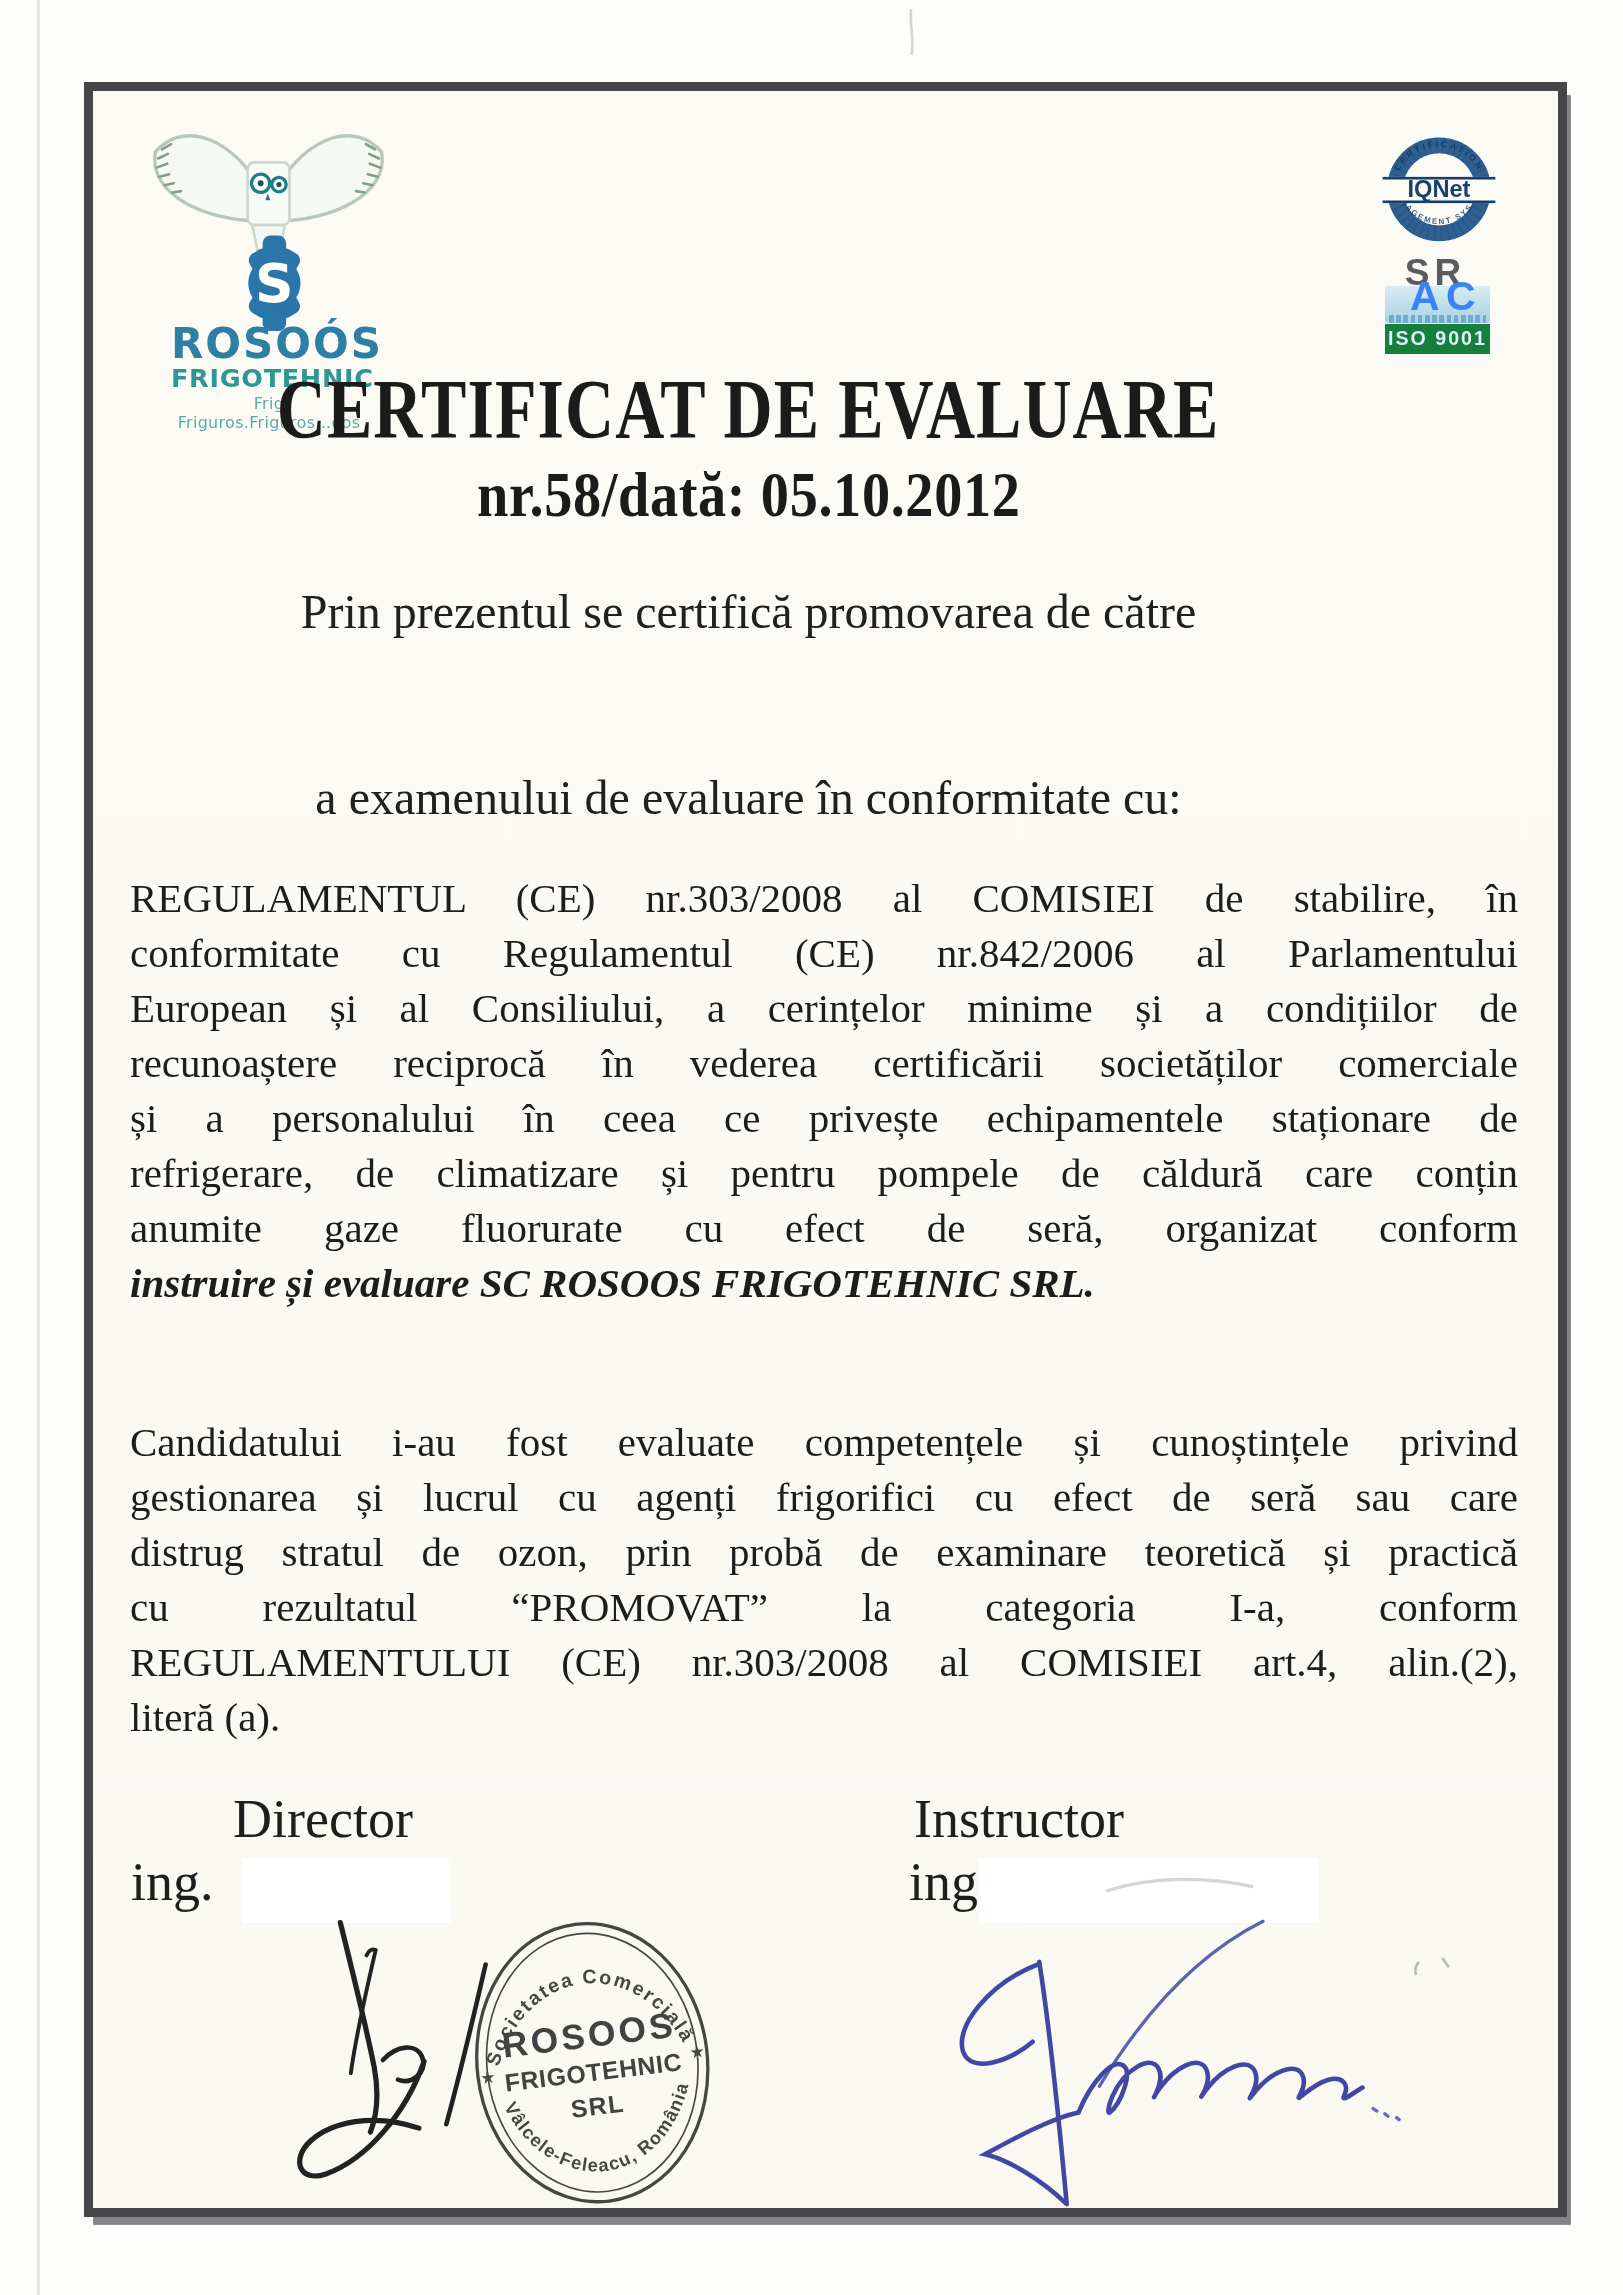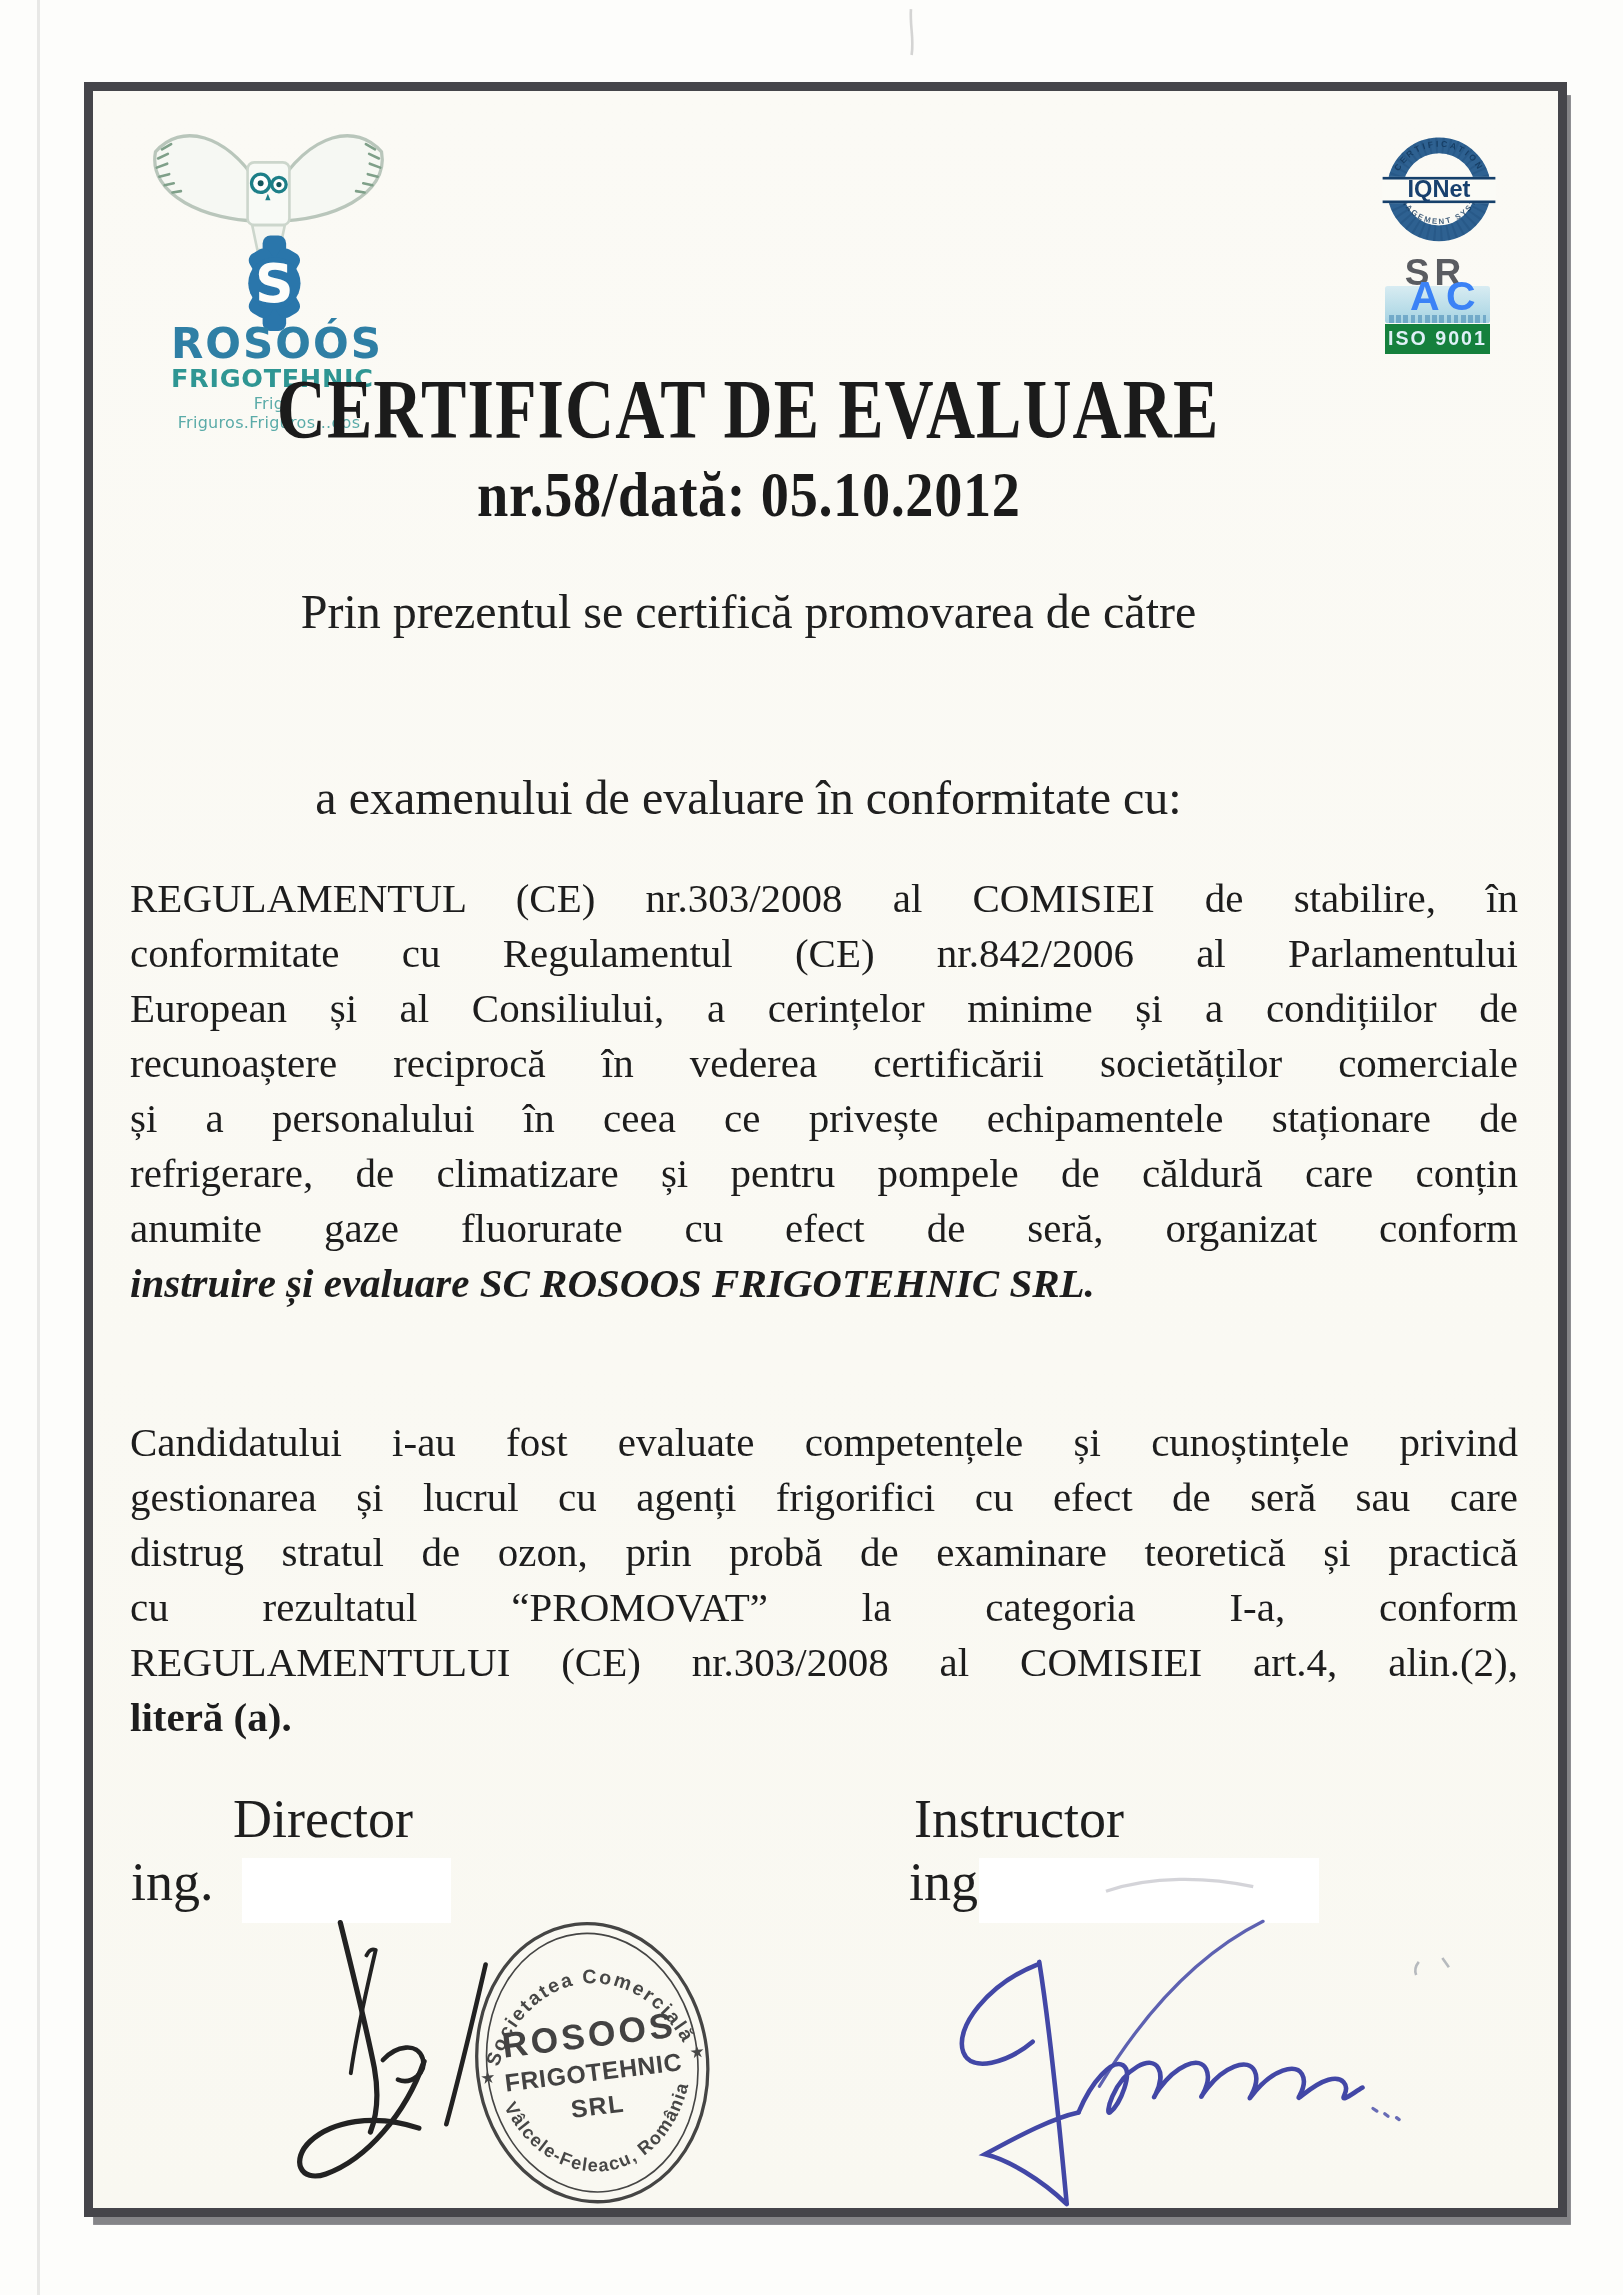--- a/index.html
+++ b/index.html
@@ -73,21 +73,21 @@
   .intro-1{top:584px;}
   .intro-2{top:770px;}
   
   .para{
     position:absolute;left:130px;width:1388px;
     font-size:41px;line-height:55px;color:#1d1d1d;
   }
   .para-1{top:871px;}
   .para-2{top:1415px;}
   .jline{text-align:justify;text-align-last:justify;}
-  .lline{text-align:left;font-weight:bold;}
+  .lline{text-align:left;}
   .emph{font-weight:bold;font-style:italic;}
   
   .sig-label{position:absolute;font-size:54px;color:#1e1e1e;line-height:1;}
   .redact{position:absolute;background:#ffffff;}
   
   .overlay{position:absolute;left:0;top:0;pointer-events:none;}
 </style>
 </head>
 <body>
 

